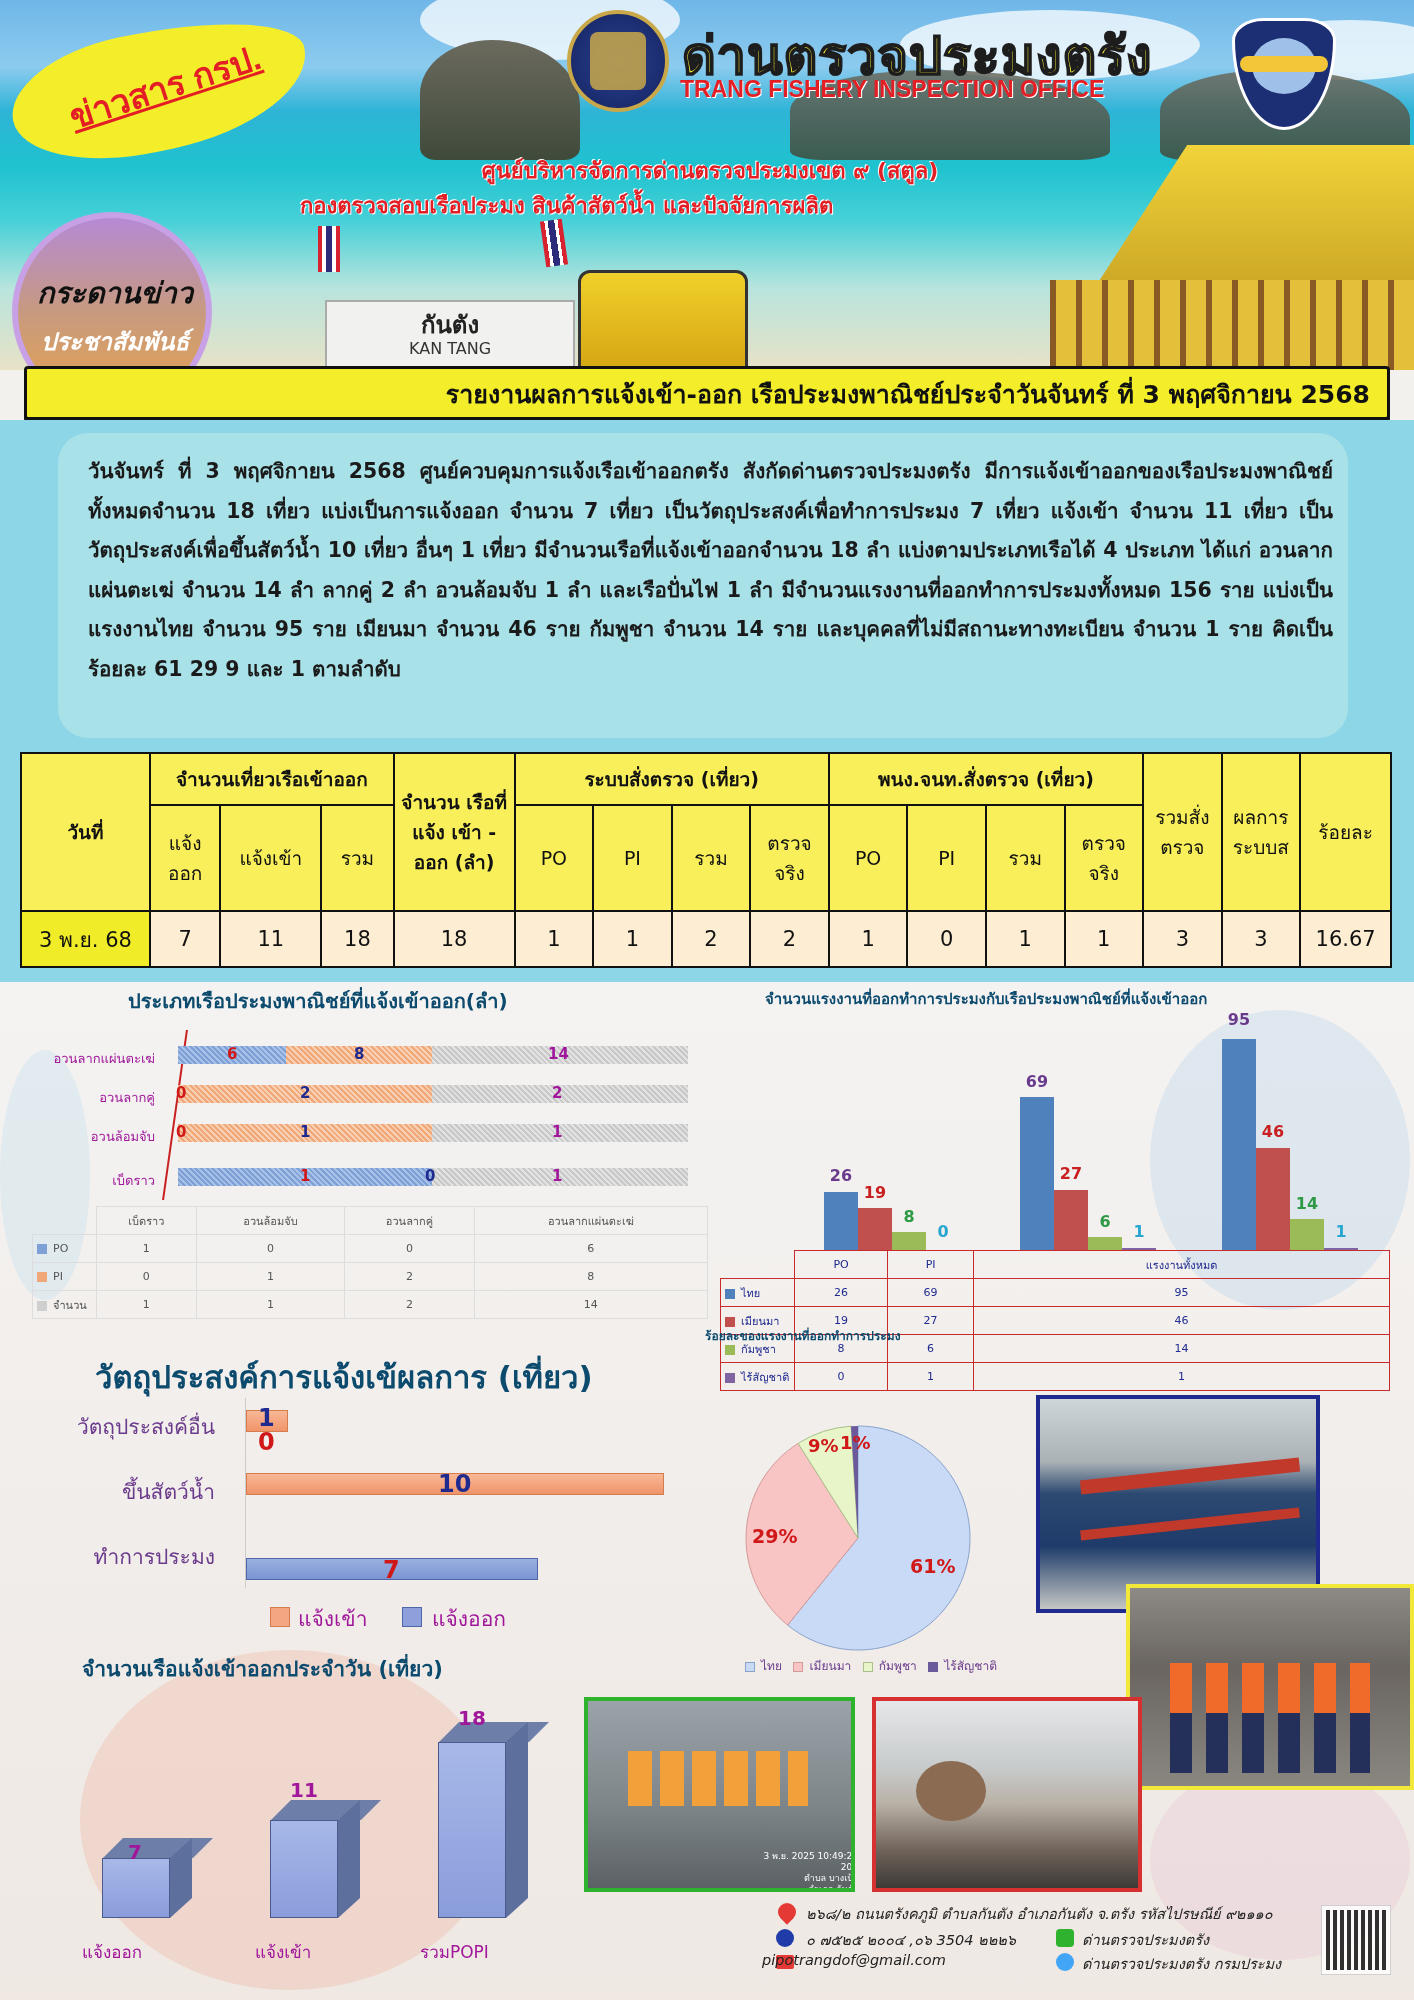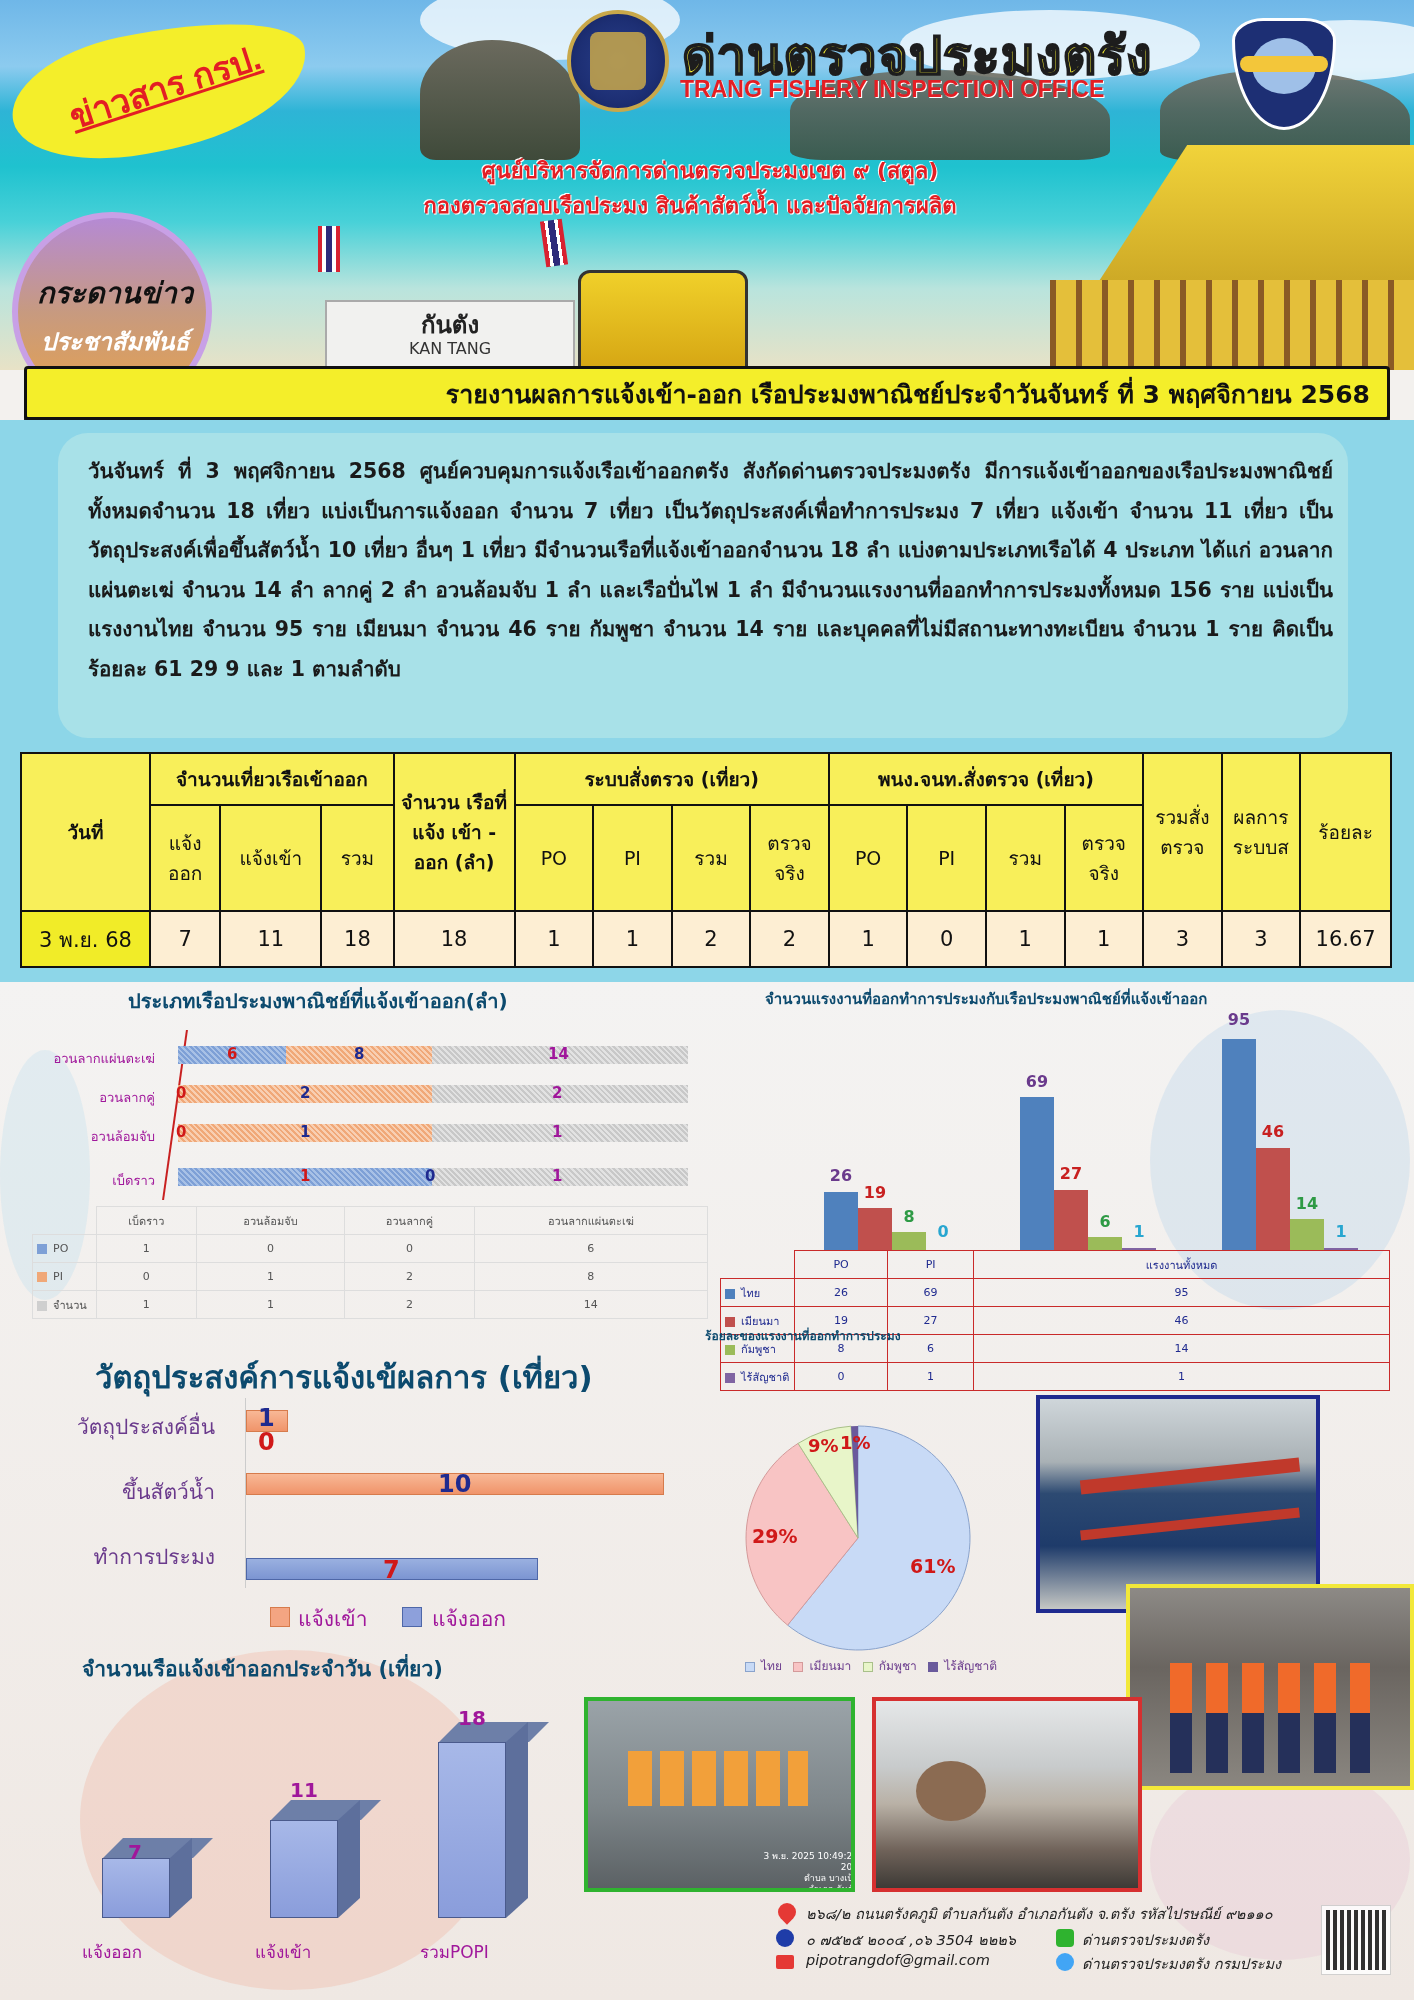--- a/index.html
+++ b/index.html
@@ -18,21 +18,21 @@
 #badge-line2{left:20px;top:322px;width:190px;text-align:center;font-size:24px;font-weight:bold;color:#fff;font-style:italic}
 .logo{position:absolute;border-radius:50%}
 #logo-left{left:567px;top:10px;width:102px;height:102px;background:radial-gradient(circle,#2a3f8a 0%,#1d2f74 60%,#14205a 100%);border:4px solid #c9a84a}
 #logo-left-inner{left:590px;top:32px;width:56px;height:58px;border-radius:8px;background:#c9a84a;opacity:.85}
 #logo-right{left:1232px;top:18px;width:104px;height:112px;background:#1d2f74;border-radius:30% 30% 50% 50%/20% 20% 80% 80%;border:3px solid #fff}
 #logo-right-inner{left:1252px;top:38px;width:64px;height:56px;border-radius:50%;background:#9fc0e8}
 #logo-right-wings{left:1240px;top:56px;width:88px;height:16px;background:#f3c63a;border-radius:8px}
 #office-title-th{left:682px;top:14px;width:560px;font-size:52px;font-weight:bold;color:#f7f034;-webkit-text-stroke:2px #1d1d1d;letter-spacing:1px;white-space:nowrap}
 #office-title-en{left:680px;top:76px;width:560px;font-size:23px;font-weight:bold;color:#e31e24;font-family:"Liberation Sans",sans-serif;white-space:nowrap;text-shadow:1px 1px 0 #fff}
 #center-line1{left:380px;top:153px;width:660px;text-align:center;font-size:22px;font-weight:bold;color:#e31e24;text-shadow:1px 1px 0 #fff,-1px -1px 0 #fff}
-#center-line2{left:300px;top:188px;width:780px;text-align:center;font-size:22px;font-weight:bold;color:#e31e24;text-shadow:1px 1px 0 #fff,-1px -1px 0 #fff}
+#center-line2{left:300px;top:188px;width:780px;text-align:left;font-size:22px;font-weight:bold;color:#e31e24;text-shadow:1px 1px 0 #fff,-1px -1px 0 #fff}
 #station-sign{left:325px;top:300px;width:250px;height:70px;background:#f1f1ef;border:2px solid #aaa}
 #station-sign-th{left:400px;top:305px;width:100px;text-align:center;font-size:24px;font-weight:bold;color:#222}
 #station-sign-en{left:400px;top:339px;width:100px;text-align:center;font-size:16px;color:#333}
 #train{left:578px;top:270px;width:170px;height:100px;background:linear-gradient(180deg,#f0d02a,#d6a714);border-radius:12px 12px 0 0;border:3px solid #333}
 #pavilion-roof{left:1090px;top:145px;width:324px;height:150px;background:linear-gradient(180deg,#f1d33a,#caa524);clip-path:polygon(30% 0,100% 0,100% 100%,0 100%)}
 #pavilion-body{left:1050px;top:280px;width:364px;height:90px;background:repeating-linear-gradient(90deg,#8a5a25 0 6px,#e4bf3a 6px 26px)}
 .flag{position:absolute;width:22px;height:46px;background:linear-gradient(90deg,#d82230 0 20%,#fff 20% 35%,#2d2a7a 35% 65%,#fff 65% 80%,#d82230 80%)}
 
 #title-bar{left:24px;top:366px;width:1366px;height:54px;background:#f4ee2a;border:3px solid #111;border-radius:4px;box-shadow:0 4px 0 #222}
 #title-bar-text{left:210px;top:374px;width:1160px;text-align:right;font-size:25px;font-weight:bold;color:#111;white-space:nowrap}
@@ -403,16 +403,16 @@
   <div class="abs" style="left:40px;top:60px;width:70px;height:60px;background:#8b6b52;border-radius:50%"></div>
 </div>
 
 <div class="ficon" style="left:778px;top:1903px;background:#e53935;border-radius:50% 50% 50% 0;transform:rotate(-45deg)"></div>
 <div class="footer-text" style="left:806px;top:1902px">๒๖๘/๒ ถนนตรังคภูมิ ตำบลกันตัง อำเภอกันตัง จ.ตรัง รหัสไปรษณีย์ ๙๒๑๑๐</div>
 <div class="ficon" style="left:776px;top:1929px;background:#1f3ca8"></div>
 <div class="footer-text" style="left:806px;top:1928px">๐ ๗๕๒๕ ๒๐๐๔ ,๐๖ 3504 ๒๒๒๖</div>
 <div class="ficon" style="left:1056px;top:1929px;background:#2fb32f;border-radius:4px"></div>
 <div class="footer-text" style="left:1082px;top:1928px">ด่านตรวจประมงตรัง</div>
 <div class="ficon" style="left:776px;top:1955px;background:#e53935;border-radius:2px;height:14px"></div>
-<div class="footer-text" style="left:806px;top:1952px">pipotrangdof@gmail.com</div>
+<div class="footer-text" style="left:762px;top:1952px">pipotrangdof@gmail.com</div>
 <div class="ficon" style="left:1056px;top:1953px;background:#42a5f5"></div>
 <div class="footer-text" style="left:1082px;top:1952px">ด่านตรวจประมงตรัง กรมประมง</div>
 <div id="qr" class="abs"></div>
 
 </body></html>

